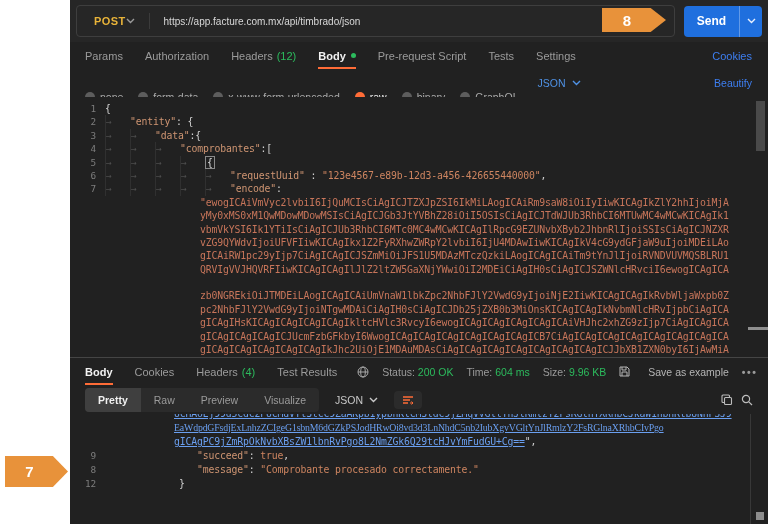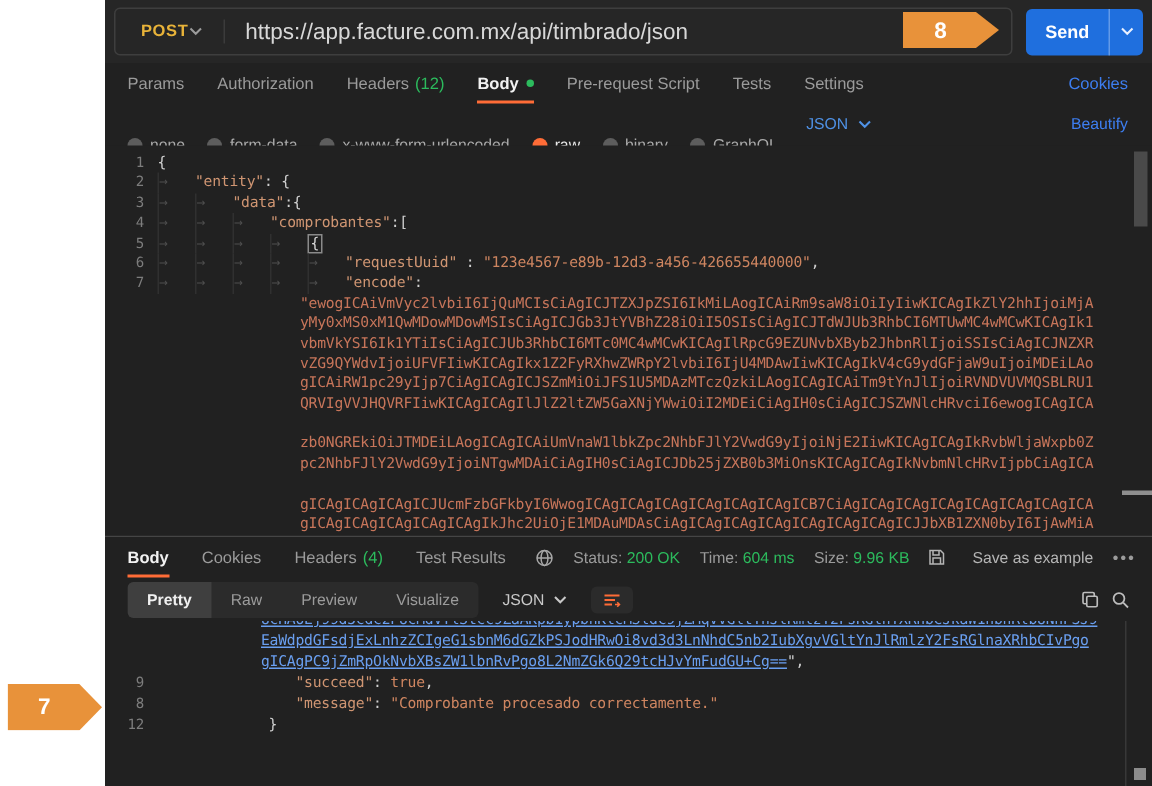--- a/index.html
+++ b/index.html
@@ -11,21 +11,21 @@
   .app{
     position:absolute;left:70px;top:0;width:698px;height:524px;
     background:#212121;display:flex;flex-direction:column;color:#cfcfcf;
   }
   
   .url-row{height:42px;flex:none;display:flex;align-items:center;gap:9px;padding:0 6px 0 6px;background:#262626;}
   .url-bar{flex:1;height:30px;border:1px solid #3e3e3e;border-radius:4px;display:flex;align-items:center;position:relative;background:#262626;}
   .method{display:flex;align-items:center;padding:0 14px 0 17px;cursor:pointer;height:100%;}
   .method-label{color:#e8b339;font-weight:bold;font-size:11px;letter-spacing:.4px;}
   .url-sep{width:1px;height:16px;background:#3b3b3b;}
-  .url-text{flex:1;color:#d8d8d8;font-size:15px;padding-left:14px;white-space:nowrap;overflow:hidden;}
+  .url-text{flex:1;color:#d8d8d8;font-size:10px;padding-left:14px;white-space:nowrap;overflow:hidden;}
   .badge{
     background:#e8923a;color:#fff;font-weight:bold;font-size:15px;
     display:flex;align-items:center;justify-content:center;
     clip-path:polygon(0 0,76% 0,100% 50%,76% 100%,0 100%);
   }
   .badge span{margin-right:14px;}
   .badge-in-bar{position:absolute;right:8px;top:2px;width:64px;height:24px;}
   .badge-left{position:absolute;left:5px;top:456px;width:63px;height:31px;}
   .send-btn{width:78px;height:31px;flex:none;background:#1f6fde;border-radius:4px;display:flex;align-items:center;cursor:pointer;}
   .send-label{flex:1;text-align:center;color:#fff;font-size:12px;font-weight:bold;}
@@ -202,21 +202,21 @@
         <div class="code-line"><span class="gutter">7</span><span class="code-content"><span class="ind">→</span><span class="ind">→</span><span class="ind">→</span><span class="ind">→</span><span class="ind">→</span><span class="c-key">"encode"</span><span class="c-punc">: </span></span></div>
         <div class="code-line"><span class="gutter"></span><span class="code-content" style="padding-left: 95px;"><span class="c-b64">"ewogICAiVmVyc2lvbiI6IjQuMCIsCiAgICJTZXJpZSI6IkMiLAogICAiRm9saW8iOiIyIiwKICAgIkZlY2hhIjoiMjA</span></span></div>
         <div class="code-line"><span class="gutter"></span><span class="code-content" style="padding-left: 95px;"><span class="c-b64">yMy0xMS0xM1QwMDowMDowMSIsCiAgICJGb3JtYVBhZ28iOiI5OSIsCiAgICJTdWJUb3RhbCI6MTUwMC4wMCwKICAgIk1</span></span></div>
         <div class="code-line"><span class="gutter"></span><span class="code-content" style="padding-left: 95px;"><span class="c-b64">vbmVkYSI6Ik1YTiIsCiAgICJUb3RhbCI6MTc0MC4wMCwKICAgIlRpcG9EZUNvbXByb2JhbnRlIjoiSSIsCiAgICJNZXR</span></span></div>
         <div class="code-line"><span class="gutter"></span><span class="code-content" style="padding-left: 95px;"><span class="c-b64">vZG9QYWdvIjoiUFVFIiwKICAgIkx1Z2FyRXhwZWRpY2lvbiI6IjU4MDAwIiwKICAgIkV4cG9ydGFjaW9uIjoiMDEiLAo</span></span></div>
         <div class="code-line"><span class="gutter"></span><span class="code-content" style="padding-left: 95px;"><span class="c-b64">gICAiRW1pc29yIjp7CiAgICAgICJSZmMiOiJFS1U5MDAzMTczQzkiLAogICAgICAiTm9tYnJlIjoiRVNDVUVMQSBLRU1</span></span></div>
         <div class="code-line"><span class="gutter"></span><span class="code-content" style="padding-left: 95px;"><span class="c-b64">QRVIgVVJHQVRFIiwKICAgICAgIlJlZ2ltZW5GaXNjYWwiOiI2MDEiCiAgIH0sCiAgICJSZWNlcHRvciI6ewogICAgICA</span></span></div>
         <div class="code-line"><span class="gutter"></span></div>
         <div class="code-line"><span class="gutter"></span><span class="code-content" style="padding-left: 95px;"><span class="c-b64">zb0NGREkiOiJTMDEiLAogICAgICAiUmVnaW1lbkZpc2NhbFJlY2VwdG9yIjoiNjE2IiwKICAgICAgIkRvbWljaWxpb0Z</span></span></div>
         <div class="code-line"><span class="gutter"></span><span class="code-content" style="padding-left: 95px;"><span class="c-b64">pc2NhbFJlY2VwdG9yIjoiNTgwMDAiCiAgIH0sCiAgICJDb25jZXB0b3MiOnsKICAgICAgIkNvbmNlcHRvIjpbCiAgICA</span></span></div>
-        <div class="code-line"><span class="gutter"></span></div>
+        <div class="code-line"><span class="gutter"></span><span class="code-content" style="padding-left: 95px;"><span class="c-b64">gICAgIHsKICAgICAgICAgICAgIkltcHVlc3RvcyI6ewogICAgICAgICAgICAgICAiVHJhc2xhZG9zIjp7CiAgICAgICA</span></span></div>
         <div class="code-line"><span class="gutter"></span><span class="code-content" style="padding-left: 95px;"><span class="c-b64">gICAgICAgICAgICJUcmFzbGFkbyI6WwogICAgICAgICAgICAgICAgICAgICB7CiAgICAgICAgICAgICAgICAgICAgICA</span></span></div>
         <div class="code-line"><span class="gutter"></span><span class="code-content" style="padding-left: 95px;"><span class="c-b64">gICAgICAgICAgICAgICAgIkJhc2UiOjE1MDAuMDAsCiAgICAgICAgICAgICAgICAgICAgICJJbXB1ZXN0byI6IjAwMiA</span></span></div>
       </div>
     <div class="editor-scroll-thumb"></div>
     <div class="editor-ruler-mark"></div>
   </div>
 
   <div class="panel-divider"></div>
 
   <div class="resp-tabs-row">
@@ -292,21 +292,21 @@
       <svg width="12" height="12" viewBox="0 0 12 12" fill="none" stroke="#bdbdbd" stroke-width="1.2">
         <circle cx="5" cy="5" r="3.6"></circle>
           <path d="M7.8 7.8L11 11"></path>
       </svg>
     </span>
   </div>
 
   <div class="resp-body">
     <div class="resp-lines">
         <div class="code-line"><span class="gutter"></span><span class="code-content" style="padding-left: 69px;"><span class="c-link">UcHAoEj99d5cdc2PUcMdVYl3tcc9ZaAKpb1ypbnKlcM3ldc9jZMqVVGltYnJlRmlzY2FsRGlnYXRhbCJkaW1hbnRlbUNnPSJ9</span></span></div>
-        <div class="code-line"><span class="gutter"></span><span class="code-content" style="padding-left: 69px;"><span class="c-link">EaWdpdGFsdjExLnhzZCIgeG1sbnM6dGZkPSJodHRwOi8vd3d3LnNhdC5nb2IubXgvVGltYnJlRmlzY2FsRGlnaXRhbCIvPgo</span></span></div>
+        <div class="code-line"><span class="gutter"></span><span class="code-content" style="padding-left: 69px; font-family: Liberation Serif, serif;"><span class="c-link">EaWdpdGFsdjExLnhzZCIgeG1sbnM6dGZkPSJodHRwOi8vd3d3LnNhdC5nb2IubXgvVGltYnJlRmlzY2FsRGlnaXRhbCIvPgo</span></span></div>
         <div class="code-line"><span class="gutter"></span><span class="code-content" style="padding-left: 69px;"><span class="c-link">gICAgPC9jZmRpOkNvbXBsZW1lbnRvPgo8L2NmZGk6Q29tcHJvYmFudGU+Cg==</span><span class="c-punc">",</span></span></div>
         <div class="code-line"><span class="gutter">9</span><span class="code-content" style="padding-left: 92px;"><span class="c-key">"succeed"</span><span class="c-punc">: </span><span class="c-bool">true</span><span class="c-punc">,</span></span></div>
         <div class="code-line"><span class="gutter">8</span><span class="code-content" style="padding-left: 92px;"><span class="c-key">"message"</span><span class="c-punc">: </span><span class="c-str">"Comprobante procesado correctamente."</span></span></div>
         <div class="code-line"><span class="gutter">12</span><span class="code-content" style="padding-left: 74px;"><span class="c-punc">}</span></span></div>
       </div>
     <div class="resp-scroll-line"></div>
     <div class="resp-scroll-thumb"></div>
   </div>
 
 </div>

